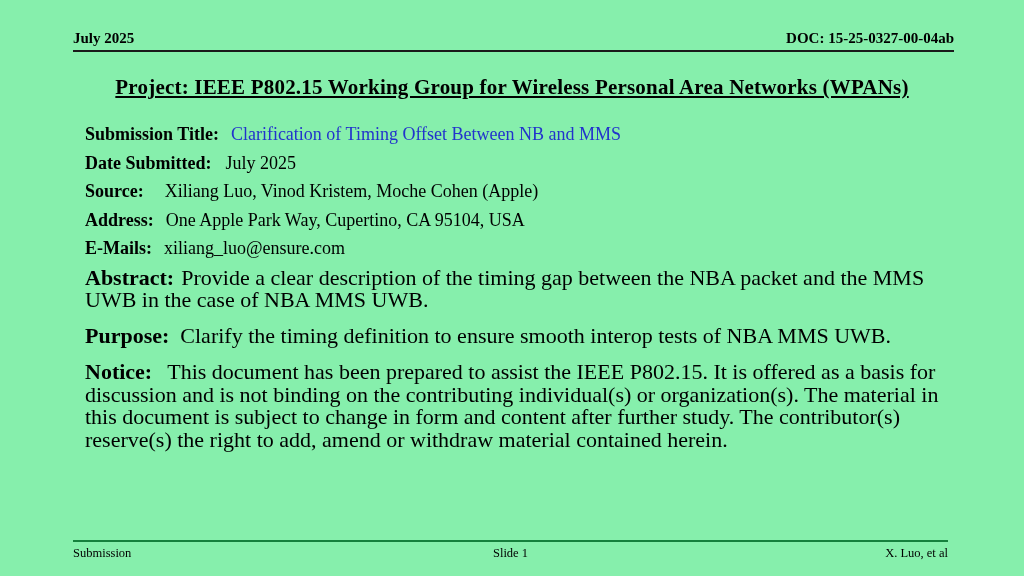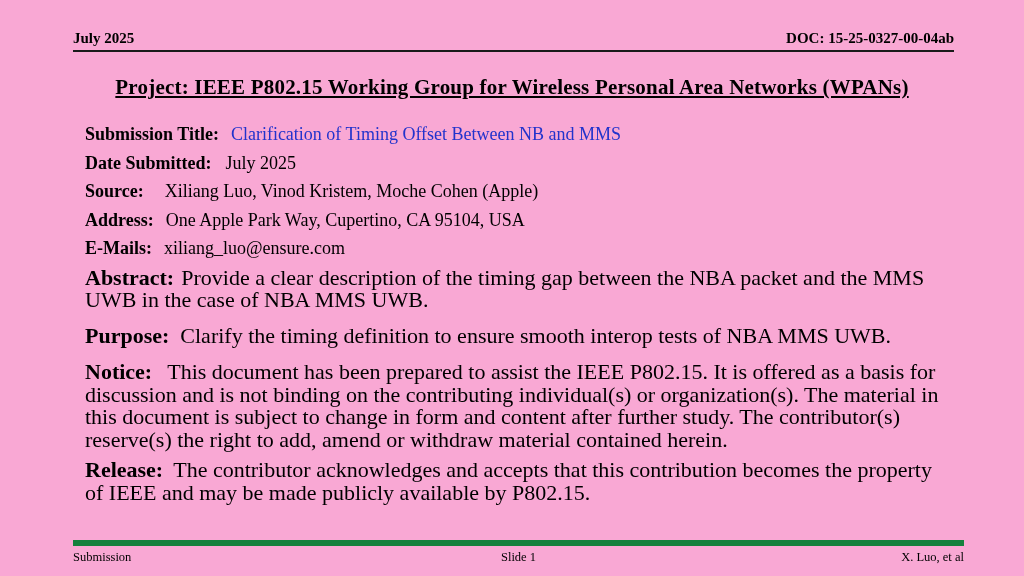--- a/index.html
+++ b/index.html
@@ -4,21 +4,21 @@
 <style>
   html, body {
     margin: 0;
     padding: 0;
     background: #ffffff;
   }
   .page {
     position: relative;
     width: 1024px;
     height: 576px;
-    background: #f9a8d4;
+    background: #86efac;
     color: #000000;
     font-family: "Liberation Serif", "DejaVu Serif", serif;
     overflow: hidden;
   }
   
   .header {
     position: absolute;
     top: 30px;
     left: 73px;
     right: 70px;
@@ -71,22 +71,22 @@
   .para-purpose .text { margin-left: 11px; text-align: right; }
   .para-notice { margin-top: 14px; }
   .para-notice .text { margin-left: 15px; }
   .para-release { margin-top: 8px; }
   .para-release .text { margin-left: 10px; }
   
   .footer {
     position: absolute;
     top: 540px;
     left: 73px;
-    right: 60px;
-    border-top: 6px solid #15803d;
+    right: 76px;
+    border-top: 2px solid #15803d;
     padding-top: 5px;
     font-size: 12.5px;
   }
   .footer-left { position: absolute; left: 0; top: 4px; }
   .footer-center { position: absolute; left: 50%; top: 4px; transform: translateX(-50%); }
   .footer-right { position: absolute; right: 0; top: 4px; }
 </style>
 </head>
 <body>
 
@@ -126,23 +126,20 @@
     </p>
 
     <p class="para para-purpose">
       <span class="label">Purpose:</span><span class="text">Clarify the timing definition to ensure smooth interop tests of NBA MMS UWB.</span>
     </p>
 
     <p class="para para-notice">
       <span class="label">Notice:</span><span class="text">This document has been prepared to assist the IEEE P802.15.  It is offered as a basis for discussion and is not binding on the contributing individual(s) or organization(s). The material in this document is subject to change in form and content after further study. The contributor(s) reserve(s) the right to add, amend or withdraw material contained herein.</span>
     </p>
 
-    <p class="para para-release">
-      <span class="label">Release:</span><span class="text">The contributor acknowledges and accepts that this contribution becomes the property of IEEE and may be made publicly available by P802.15.</span>
-    </p>
 
   </div>
 
   <div class="footer">
     <span class="footer-left">Submission</span>
     <span class="footer-center">Slide 1</span>
     <span class="footer-right">X. Luo, et al</span>
   </div>
 
 </div>

